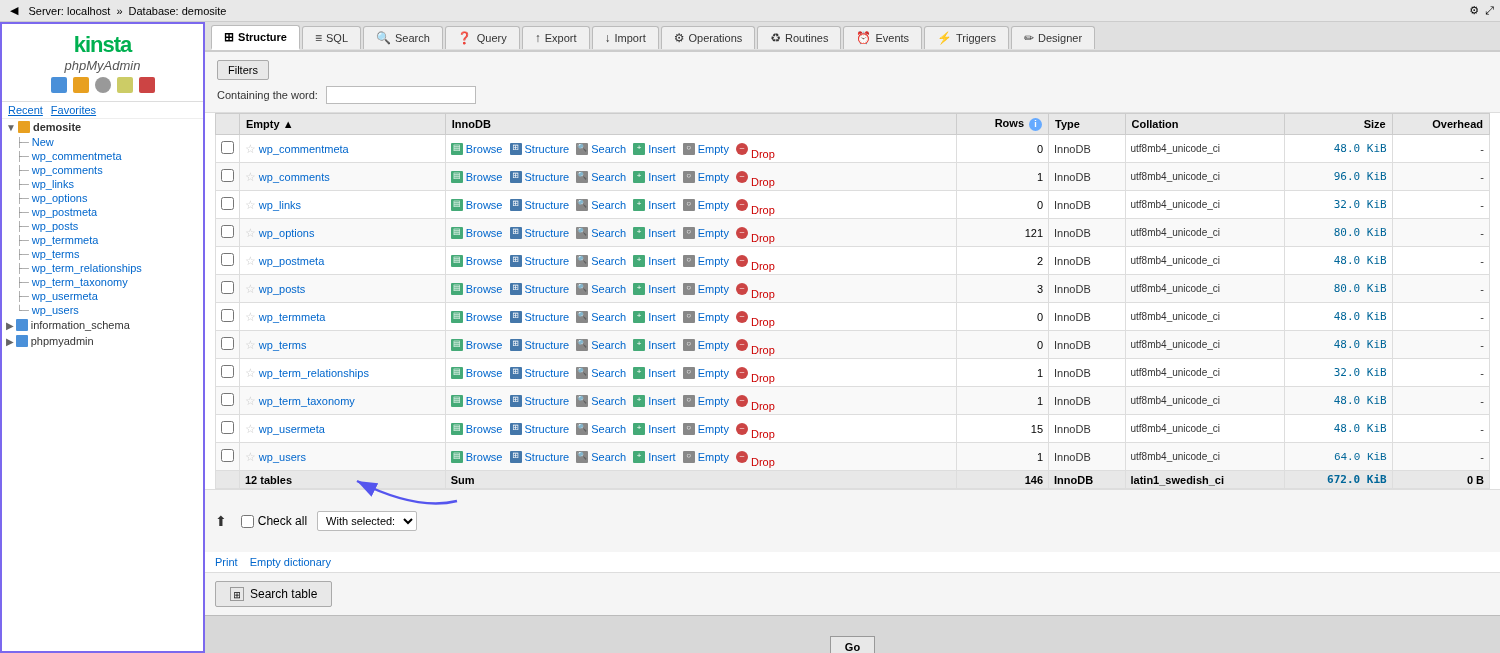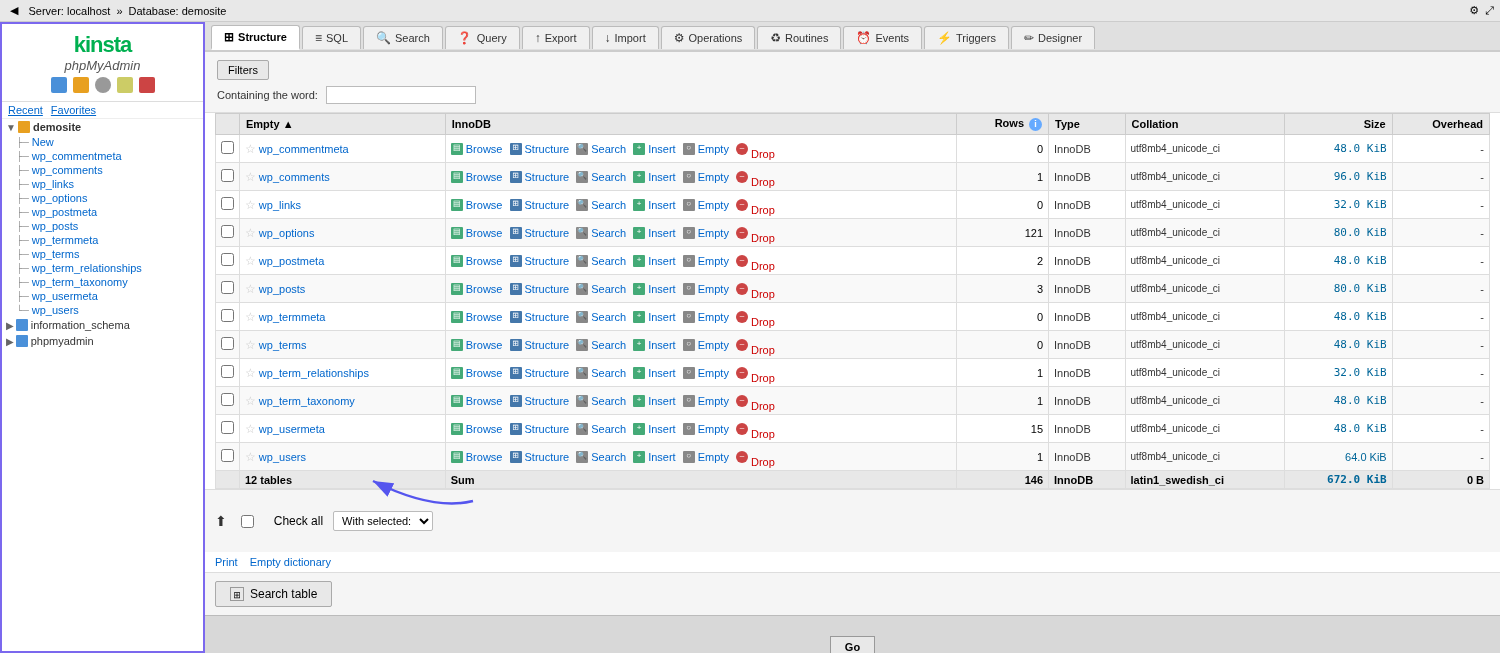--- a/index.html
+++ b/index.html
@@ -116,21 +116,21 @@
     .drop-lnk { color: #c00; margin-top: 11px; }
 
     .star-icon { color: #ccc; cursor: pointer; font-size: 12px; }
     .size-val { color: #333; font-family: monospace; }
     .overhead-val { color: #333; }
     .type-innodb { color: #333; }
     .collation-val { color: #333; font-size: 10px; }
 
     
     .bottom-controls { padding: 6px 10px; border-top: 1px solid #ddd; background: #f5f5f5; display: flex; align-items: center; gap: 10px; }
-    .check-all-wrap { display: flex; align-items: center; gap: 20px; }
+    .check-all-wrap { display: flex; align-items: center; gap: 4px; }
     .up-icon { font-size: 14px; color: #333; cursor: pointer; margin-right: 4px; }
     .with-selected-select {
       border: 1px solid #bbb; padding: 2px 4px; font-size: 11px;
       background: #fff; border-radius: 2px;
     }
 
     
     .doc-links { padding: 4px 10px; display: flex; gap: 12px; align-items: center; }
     .doc-link { color: #06c; cursor: pointer; font-size: 11px; text-decoration: none; }
 
@@ -773,21 +773,21 @@
         <span style="display:inline-block;width:12px;height:12px;background:#888;border-radius:1px;font-size:8px;text-align:center;color:#fff;margin-right:1px;">○</span>
         <a class="action-link empty-lnk">Empty</a>
         &nbsp;
         <span style="display:inline-block;width:12px;height:12px;background:#c44;border-radius:50%;font-size:8px;text-align:center;color:#fff;margin-right:1px;">–</span>
         <a class="action-link drop-lnk" style="color:#c00;">Drop</a>
       </span>
     </td>
     <td class="rows-col">1</td>
     <td class="type-innodb">InnoDB</td>
     <td class="collation-val">utf8mb4_unicode_ci</td>
-    <td class="size-col size-val" style="text-align:right;color:#069;font-family:Liberation Sans, sans-serif;">64.0 KiB</td>
+    <td class="size-col size-val" style="text-align:right;color:#069;font-family:Liberation Mono, monospace;">64.0 KiB</td>
     <td class="overhead-val" style="text-align:right;">-</td>
   </tr>
               </tbody>
             <tfoot>
               <tr class="sum-row">
                 <td></td>
                 <td>12 tables</td>
                 <td>Sum</td>
                 <td class="rows-col">146</td>
                 <td style="font-weight:bold;">InnoDB</td>

